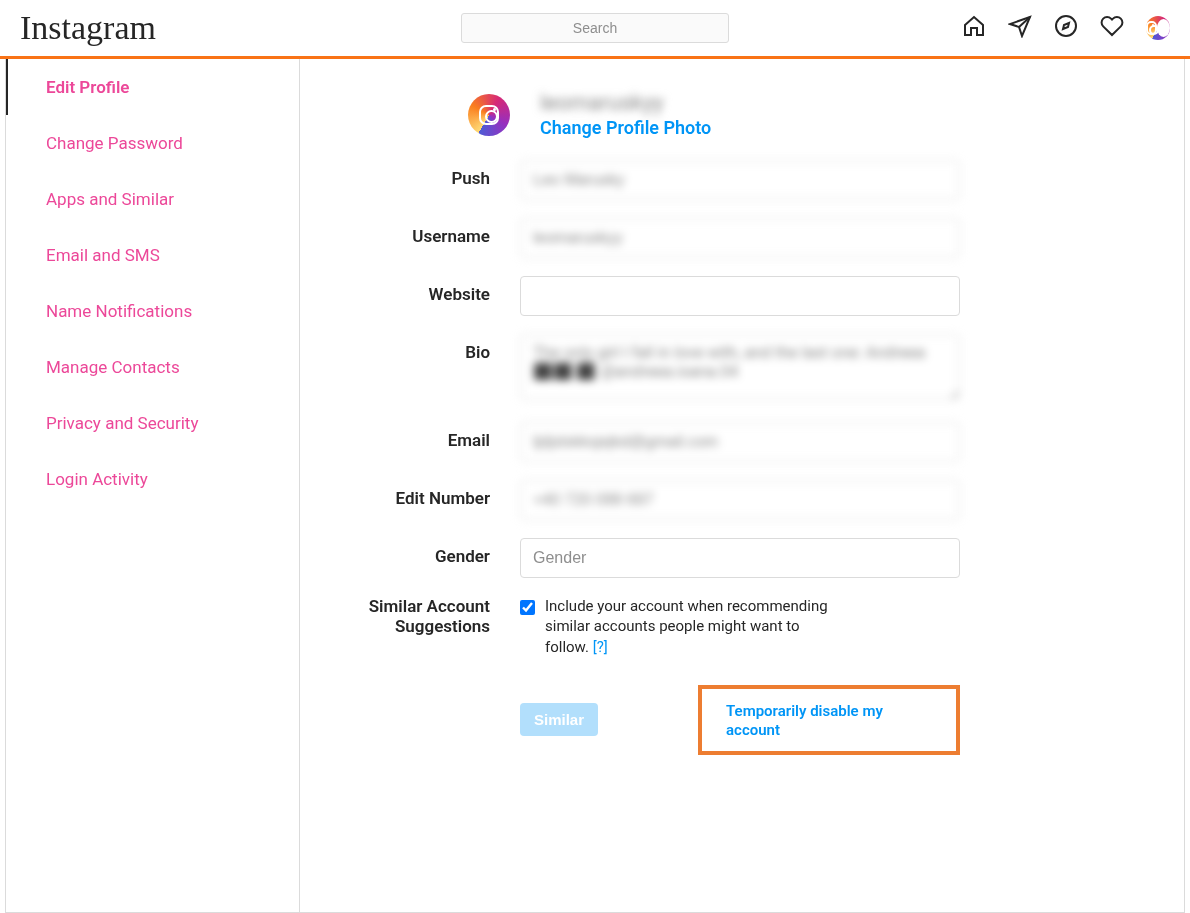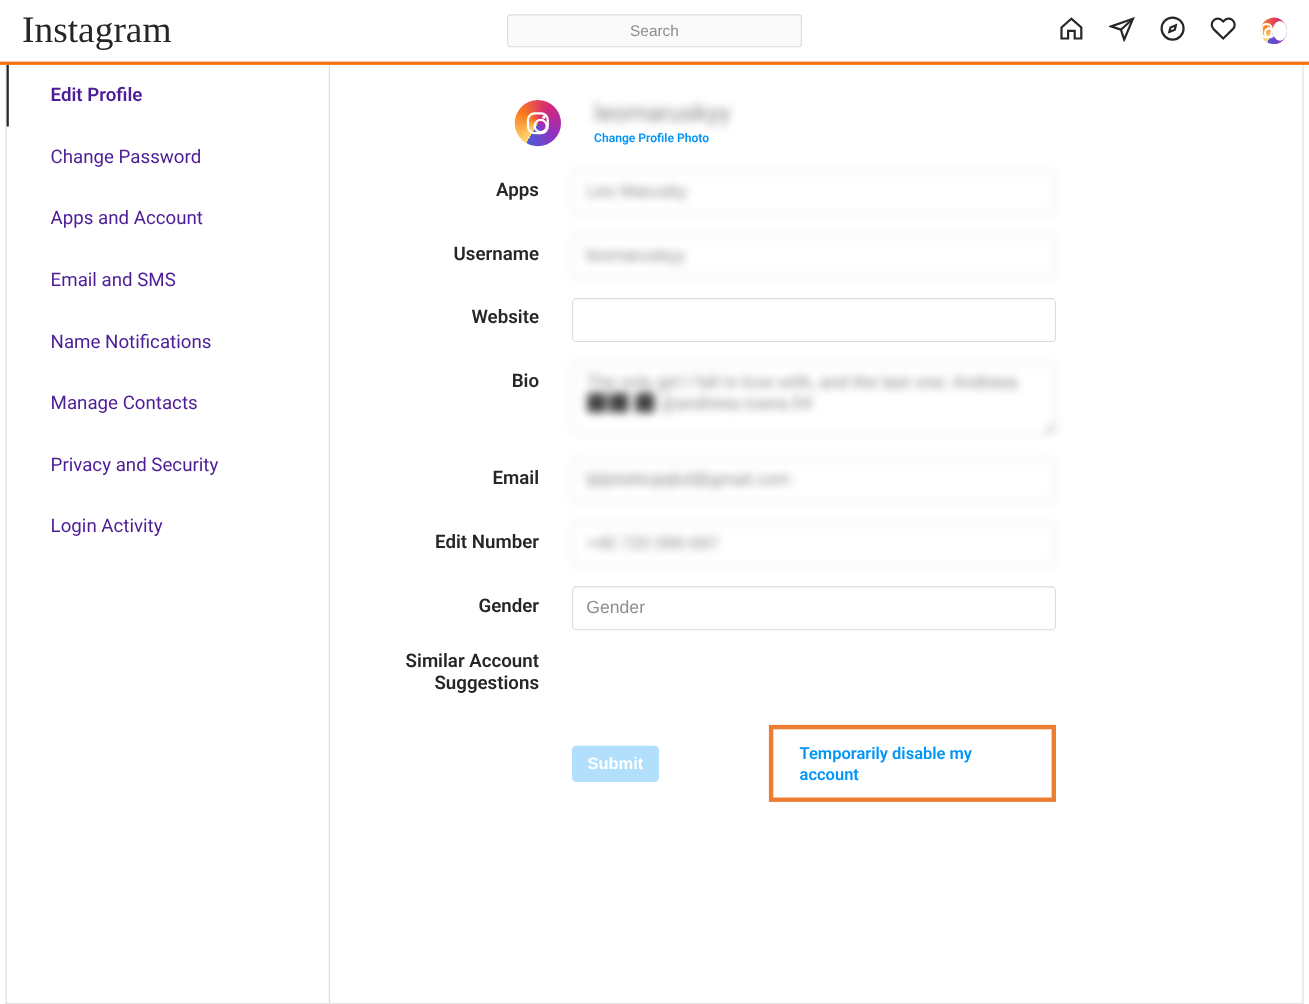--- a/index.html
+++ b/index.html
@@ -12,31 +12,31 @@
   .nav-icons { margin-left: auto; display: flex; align-items: center; gap: 22px; }
   .nav-icons svg { width: 24px; height: 24px; stroke: #262626; fill: none; stroke-width: 2; }
   .avatar-small { width: 24px; height: 24px; border-radius: 50%; background: conic-gradient(from 210deg, #feda75, #fa7e1e, #d62976, #962fbf, #4f5bd5); display:flex; align-items:center; justify-content:center; }
   .avatar-small::after { content:""; width:18px; height:18px; border-radius:50%; background:#fff; mask: none; }
   .ig-glyph-inner { width: 14px; height: 14px; border: 2px solid #fff; border-radius: 5px; position: relative; }
   .ig-glyph-inner::after { content:""; position:absolute; top:50%; left:50%; width:6px; height:6px; margin:-3px 0 0 -3px; border:2px solid #fff; border-radius:50%; }
   .ig-glyph-inner::before { content:""; position:absolute; top:1px; right:1px; width:2px; height:2px; background:#fff; border-radius:50%; }
 
   .container { display: flex; max-width: 1180px; margin: 0 auto; border: 1px solid #dbdbdb; border-top: none; background: #fff; min-height: 854px; }
   .sidebar { width: 294px; border-right: 1px solid #dbdbdb; }
-  .sidebar-item { display:block; padding: 18px 24px 18px 38px; font-size: 17px; color: #4c1d95; cursor: pointer; border-left: 2px solid transparent; }
+  .sidebar-item { display:block; padding: 18px 24px 18px 38px; font-size: 17px; color: #ec4899; cursor: pointer; border-left: 2px solid transparent; }
   .sidebar-item.active { border-left: 2px solid #262626; font-weight: 600; }
 
   .content { flex: 1; padding: 32px 60px 40px 60px; }
   .profile-head { display: flex; align-items: center; margin-bottom: 22px; margin-left: 108px; }
   .avatar-med { width: 42px; height: 42px; border-radius: 50%; background: conic-gradient(from 210deg, #feda75, #fa7e1e, #d62976, #962fbf, #4f5bd5); display:flex; align-items:center; justify-content:center; margin-right: 30px; }
   .avatar-med .ig-glyph-inner { width: 20px; height: 20px; border-width: 2.5px; border-radius: 7px; }
   .avatar-med .ig-glyph-inner::after { width:9px; height:9px; margin:-4.5px 0 0 -4.5px; border-width:2.5px; }
   .avatar-med .ig-glyph-inner::before { width:3px; height:3px; top:1px; right:1px; }
   .username-blur { font-size: 22px; color: #888; filter: blur(4px); line-height: 1.1; }
-  .change-photo { color: #0095f6; font-size: 11px; font-weight: 600; cursor: pointer; margin-top: 2px; }
+  .change-photo { color: #0095f6; font-size: 18px; font-weight: 600; cursor: pointer; margin-top: 2px; }
 
   .form-row { display: flex; align-items: flex-start; margin-bottom: 18px; }
   .form-label { width: 160px; text-align: right; padding-right: 30px; padding-top: 8px; font-size: 17px; font-weight: 600; color: #262626; }
   .form-control-wrap { flex: 1; max-width: 440px; }
   .form-input { width: 100%; height: 40px; border: 1px solid #dbdbdb; border-radius: 4px; padding: 0 12px; font-size: 16px; color: #262626; background: #fff; }
   .form-input::placeholder { color: #8e8e8e; }
   .blurred { color: #888; filter: blur(4px); }
   textarea.form-input { height: 66px; padding: 8px 12px; resize: both; font-family: inherit; }
   .section-title { color: #8e8e8e; font-size: 15px; font-weight: 600; margin-bottom: 4px; }
   .section-desc { color: #8e8e8e; font-size: 13px; line-height: 1.4; margin-bottom: 14px; }
@@ -83,42 +83,42 @@
     <span class="avatar-small">
       <span class="ig-glyph-inner"></span>
     </span>
   </div>
 </div>
 
 <div class="container">
   <div class="sidebar">
     <a class="sidebar-item active">Edit Profile</a>
     <a class="sidebar-item">Change Password</a>
-    <a class="sidebar-item">Apps and Account</a>
+    <a class="sidebar-item">Apps and Similar</a>
     <a class="sidebar-item">Email and SMS</a>
     <a class="sidebar-item">Name Notifications</a>
     <a class="sidebar-item">Manage Contacts</a>
     <a class="sidebar-item">Privacy and Security</a>
     <a class="sidebar-item">Login Activity</a>
   </div>
 
   <div class="content">
 
     <div class="profile-head">
       <div class="avatar-med">
           <span class="ig-glyph-inner"></span>
         </div>
       <div>
         <div class="username-blur">leomaruskyy</div>
         <div class="change-photo">Change Profile Photo</div>
       </div>
     </div>
 
     <div class="form-row">
-      <div class="form-label">Apps</div>
+      <div class="form-label">Push</div>
       <div class="form-control-wrap"><input class="form-input blurred" value="Leo Marusky" style=""></div>
     </div>
 
     <div class="form-row">
       <div class="form-label">Username</div>
       <div class="form-control-wrap"><input class="form-input blurred" value="leomaruskyy" style=""></div>
     </div>
 
     <div class="form-row">
       <div class="form-label">Website</div>
@@ -141,26 +141,35 @@
       <div class="form-control-wrap"><input class="form-input blurred" value="+40 720 099 697" style=""></div>
     </div>
 
     <div class="form-row">
       <div class="form-label">Gender</div>
       <div class="form-control-wrap"><input class="form-input" placeholder="Gender" style=""></div>
     </div>
 
     <div class="form-row">
       <div class="form-label" style="padding-top:0">Similar Account Suggestions</div>
+      <div class="form-control-wrap">
+        <div class="check-row">
+          <input type="checkbox" checked="" style="">
+          <div class="check-label">
+            <span>Include your account when recommending similar accounts people might want to follow.</span>
+            <span class="help-link">[?]</span>
+          </div>
+        </div>
+      </div>
     </div>
 
     <div class="form-row actions">
       <div class="form-label"></div>
       <div class="form-control-wrap" style="display:flex; align-items:center;">
-        <button class="submit-btn">Submit</button>
+        <button class="submit-btn">Similar</button>
         <span class="highlight-box">
           <span class="disable-link">Temporarily disable my account</span>
         </span>
       </div>
     </div>
 
   </div>
 </div>
 
 </body></html>

